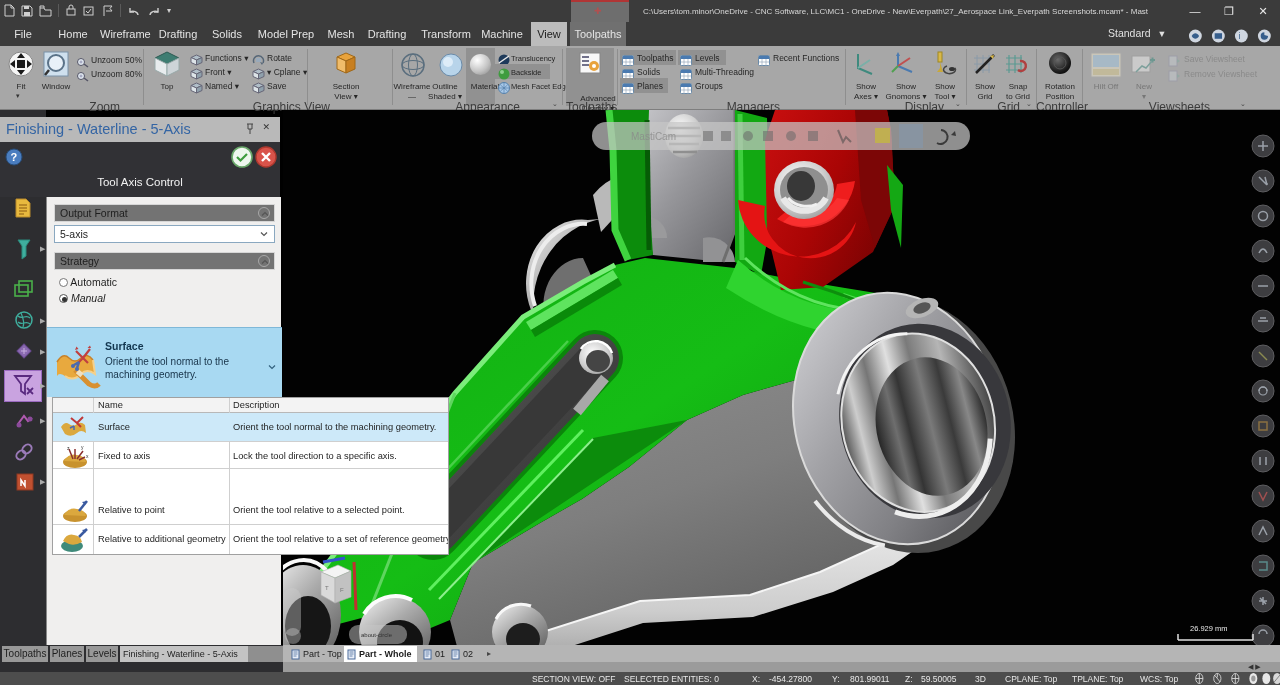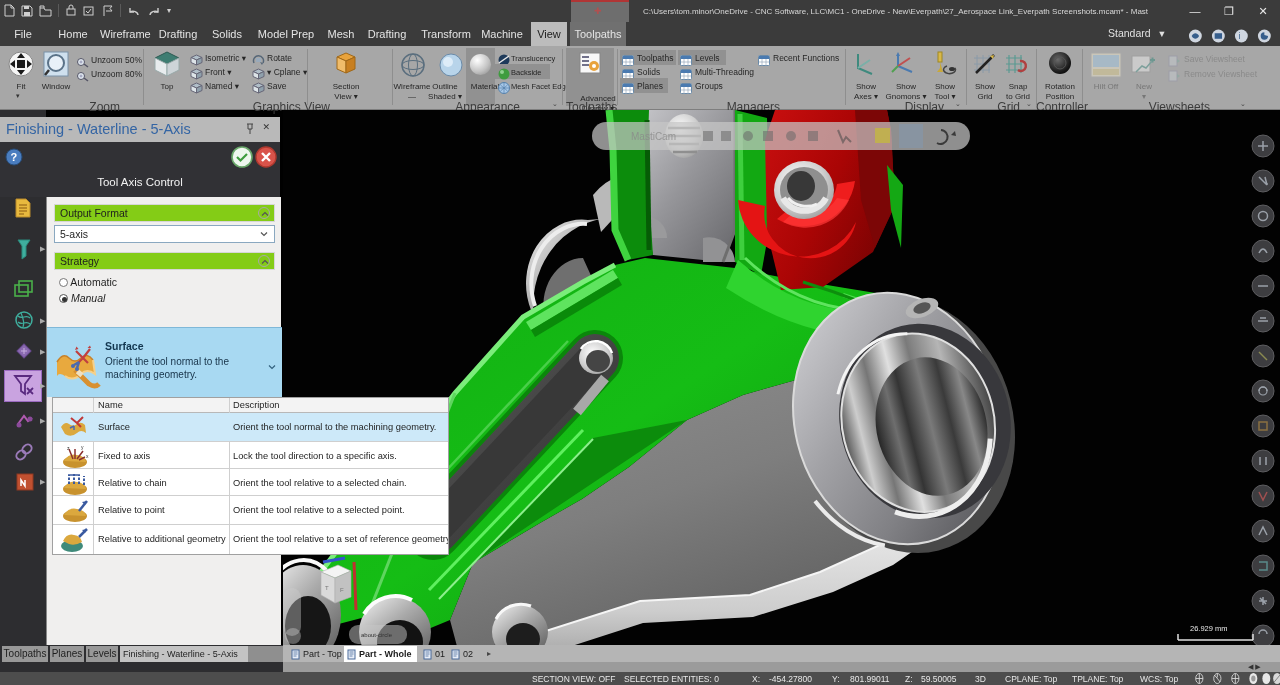--- a/index.html
+++ b/index.html
@@ -25,21 +25,21 @@
   .biglabel { position:absolute; font-size:8px; color:#262626; text-align:center; line-height:10px;}
   .small-item { position:absolute; font-size:8.5px; color:#262626; white-space:nowrap; }
   .selbg { background:#919191; }
   
   #leftstrip { left:0; top:110px; width:46px; height:535px; background:#2d2d30; }
   
   #panel-title { left:0; top:117px; width:280px; height:25px; background:#b9b9b9; }
   #panel-title span { position:absolute; left:6px; top:4px; font-size:14.5px; color:#3465a4; }
   #panel-chrome { left:0; top:142px; width:280px; height:55px; background:#313135; }
   #panel-body { left:46px; top:197px; width:235px; height:448px; background:#f0efee; border-left:1px solid #888; }
-  .sect { position:absolute; left:7px; width:221px; background:#84cc16; border:1px solid #d6d6d6; height:18px; font-size:10.5px; color:#1e1e1e; padding:2px 5px; }
+  .sect { position:absolute; left:7px; width:221px; background:#737373; border:1px solid #d6d6d6; height:18px; font-size:10.5px; color:#1e1e1e; padding:2px 5px; }
   .chev { position:absolute; right:4px; top:2px; width:12px; height:12px; border:1px solid #a8a8a8; border-radius:7px; }
   .chev svg { position:absolute; left:2px; top:3px; }
   
   #ttable { z-index:50; left:52px; top:397px; width:397px; height:158px; background:#fff; border:1px solid #a0a0a0; font-size:9.3px; color:#1e1e1e; white-space:nowrap; overflow:hidden; }
   .trow { position:absolute; left:0; width:395px; border-bottom:1px solid #cfcfcf; }
   .tname { position:absolute; left:45px; top:9px; }
   .tdesc { position:absolute; left:180px; top:9px; }
   
   #viewport { left:283px; top:110px; width:997px; height:535px; background:#010101; overflow:hidden;}
   
@@ -156,21 +156,21 @@
 <path d="M15 2 L27 8 L15 14 L3 8 Z" fill="#3e7d72" stroke="#2c5a52"></path>
 <path d="M3 8 L15 14 L15 26 L3 20 Z" fill="#e8ecee" stroke="#9aa"></path>
 <path d="M27 8 L15 14 L15 26 L27 20 Z" fill="#cdd4d8" stroke="#9aa"></path>
     </svg>
 <div class="biglabel" style="left:146px;width:42px;top:82px">Top</div>
 <div class="abs" style="left:190px;top:52px"><svg width="13" height="12" viewBox="0 0 13 12">
         <path d="M6.5 1 L12 3.5 L6.5 6 L1 3.5Z" fill="#b0bec8" stroke="#667"></path>
         <path d="M1 3.5 L6.5 6 V11 L1 8.5Z" fill="#dde4e8" stroke="#667"></path>
         <path d="M12 3.5 L6.5 6 V11 L12 8.5Z" fill="#8fa0ac" stroke="#667"></path>
       </svg></div>
-<div class="small-item" style="left:205px;top:53px">Isometric ▾</div>
+<div class="small-item" style="left:205px;top:53px">Functions ▾</div>
 <div class="abs" style="left:190px;top:66px"><svg width="13" height="12" viewBox="0 0 13 12">
         <path d="M6.5 1 L12 3.5 L6.5 6 L1 3.5Z" fill="#b0bec8" stroke="#667"></path>
         <path d="M1 3.5 L6.5 6 V11 L1 8.5Z" fill="#dde4e8" stroke="#667"></path>
         <path d="M12 3.5 L6.5 6 V11 L12 8.5Z" fill="#8fa0ac" stroke="#667"></path>
       </svg></div>
 <div class="small-item" style="left:205px;top:67px">Front ▾</div>
 <div class="abs" style="left:190px;top:80px"><svg width="13" height="12" viewBox="0 0 13 12">
         <path d="M6.5 1 L12 3.5 L6.5 6 L1 3.5Z" fill="#b0bec8" stroke="#667"></path>
         <path d="M1 3.5 L6.5 6 V11 L1 8.5Z" fill="#dde4e8" stroke="#667"></path>
         <path d="M12 3.5 L6.5 6 V11 L12 8.5Z" fill="#8fa0ac" stroke="#667"></path>
@@ -511,30 +511,20 @@
       <svg class="abs" style="left:8px;top:3px" width="30" height="24" viewBox="0 0 30 24">
         <ellipse cx="14" cy="17" rx="12" ry="6" fill="#c8922e"></ellipse>
         <path d="M3 16 Q8 8 16 10 Q24 11 25 17" fill="#dba83e"></path>
         <path d="M12 14 L8 4 M14 14 L14 4 M16 14 L22 6 M18 15 L24 12" stroke="#8a3030" stroke-width="1.5"></path>
         <text x="6" y="5" font-size="5" fill="#333">z</text>
         <text x="20" y="4" font-size="5" fill="#333">y</text>
         <text x="25" y="13" font-size="5" fill="#333">x</text>
       </svg>
       <span class="tname">Fixed to axis</span>
       <span class="tdesc">Lock the tool direction to a specific axis.</span>
-    </div>
-  <div class="trow" style="top:71px;height:27px;">
-      <svg class="abs" style="left:8px;top:3px" width="30" height="24" viewBox="0 0 30 24">
-        <ellipse cx="14" cy="17" rx="12" ry="6" fill="#c8922e"></ellipse>
-        <path d="M3 16 Q8 8 16 10 Q24 11 25 17" fill="#dba83e"></path>
-        <path d="M8 12 L8 3 M13 12 L13 2 M18 12 L18 3 M23 13 L23 4" stroke="#3a5aa0" stroke-width="2" stroke-dasharray="2.5 1.5"></path>
-        <path d="M7 3 h12" stroke="#3a5aa0" stroke-width="1.5"></path>
-      </svg>
-      <span class="tname">Relative to chain</span>
-      <span class="tdesc">Orient the tool relative to a selected chain.</span>
     </div>
   <div class="trow" style="top:98px;height:29px;">
       <svg class="abs" style="left:8px;top:3px" width="30" height="24" viewBox="0 0 30 24">
         <ellipse cx="14" cy="17" rx="12" ry="6" fill="#c8922e"></ellipse>
         <path d="M3 16 Q8 8 16 10 Q24 11 25 17" fill="#dba83e"></path>
         <path d="M18 12 L26 2" stroke="#3a5aa0" stroke-width="2.5"></path>
         <path d="M26 2 l-5 1 l3 3z" fill="#3a5aa0"></path>
       </svg>
       <span class="tname">Relative to point</span>
       <span class="tdesc">Orient the tool relative to a selected point.</span>

